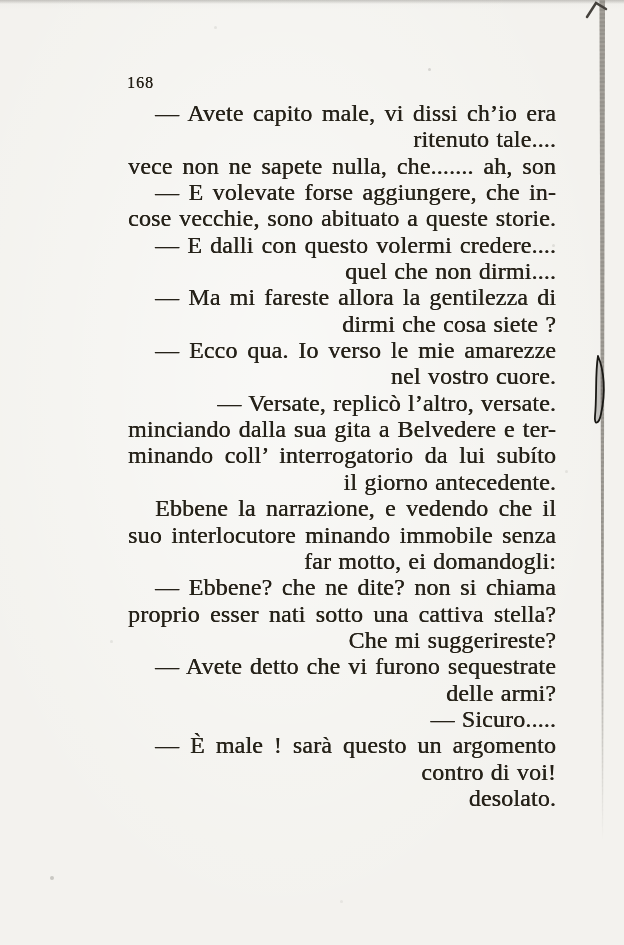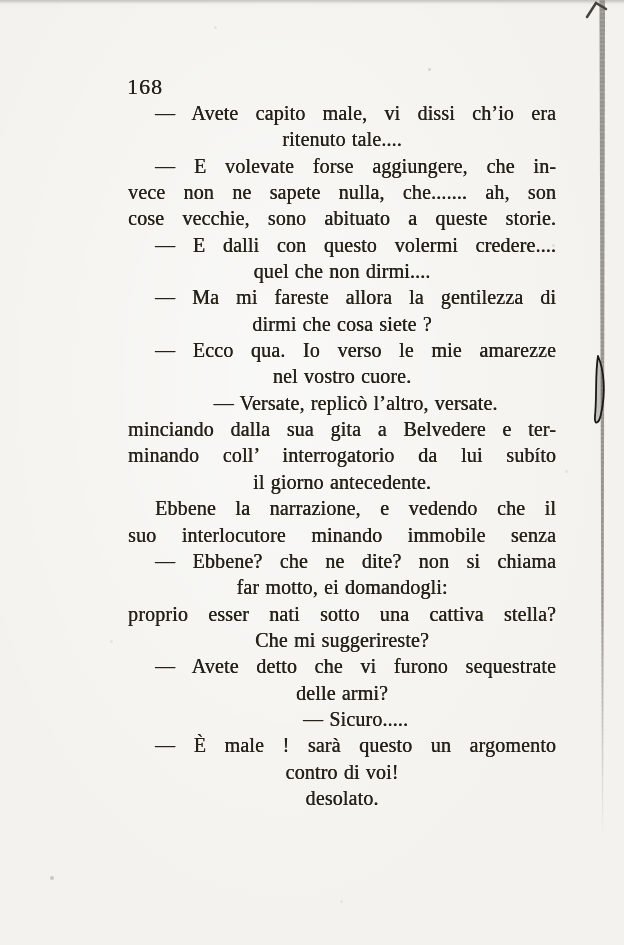--- a/index.html
+++ b/index.html
@@ -12,30 +12,30 @@
       linear-gradient(to bottom, #eeede9 0px, #f3f2ee 10px, #f3f2ee 100%);
     font-family: "Liberation Serif", "DejaVu Serif", serif;
     color: #262219;
   }
   .top-edge {
     position: absolute; left: 0; top: 0; width: 100%; height: 4px;
     background: linear-gradient(to bottom, rgba(95,92,86,0.30), rgba(95,92,86,0));
   }
   .page-number {
     position: absolute; left: 127px; top: 74px;
-    font-size: 22px; letter-spacing: 1px;
+    font-size: 16px; letter-spacing: 1px;
     text-shadow: 0.35px 0 0 currentColor;
   }
   .page-text {
     position: absolute; left: 128px; top: 100px; width: 428px;
-    font-size: 20px; line-height: 26.35px;
+    font-size: 24px; line-height: 26.35px;
     letter-spacing: 0.15px; word-spacing: 1px;
     text-shadow: 0.35px 0 0 currentColor;
   }
-  .line { text-align: center; }
+  .line { text-align: right; }
   .line.justify { text-align: justify; text-align-last: justify; }
   .line.indent { padding-left: 27px; }
   .page-edge {
     position: absolute; left: 598px; top: 0; width: 8px; height: 840px;
     background: repeating-linear-gradient(
       to bottom,
       #a3a099 0px, #8f8d87 2px, #a8a59e 4px, #938f89 6px, #9f9c95 8px);
     clip-path: polygon(18% 0, 88% 0, 64% 100%, 50% 100%);
     -webkit-mask-image: linear-gradient(to bottom, #000 0%, #000 72%, rgba(0,0,0,0) 100%);
             mask-image: linear-gradient(to bottom, #000 0%, #000 72%, rgba(0,0,0,0) 100%);
@@ -50,37 +50,37 @@
 </head>
 <body>
 
 <div class="top-edge"></div>
 
 <div class="page-number">168</div>
 
 <div class="page-text">
     <div class="line indent justify">— Avete capito male, vi dissi ch’io era</div>
     <div class="line">ritenuto tale....</div>
+    <div class="line justify">vece non ne sapete nulla, che....... ah, son</div>
     <div class="line indent justify">— E volevate forse aggiungere, che in-</div>
-    <div class="line justify">vece non ne sapete nulla, che....... ah, son</div>
     <div class="line justify">cose vecchie, sono abituato a queste storie.</div>
     <div class="line indent justify">— E dalli con questo volermi credere....</div>
     <div class="line">quel che non dirmi....</div>
     <div class="line indent justify">— Ma mi fareste allora la gentilezza di</div>
     <div class="line">dirmi che cosa siete ?</div>
     <div class="line indent justify">— Ecco qua. Io verso le mie amarezze</div>
     <div class="line">nel vostro cuore.</div>
     <div class="line indent">— Versate, replicò l’altro, versate.</div>
     <div class="line justify">minciando dalla sua gita a Belvedere e ter-</div>
     <div class="line justify">minando coll’ interrogatorio da lui subíto</div>
     <div class="line">il giorno antecedente.</div>
     <div class="line indent justify">Ebbene la narrazione, e vedendo che il</div>
     <div class="line justify">suo interlocutore minando immobile senza</div>
+    <div class="line">far motto, ei domandogli:</div>
     <div class="line indent justify">— Ebbene? che ne dite? non si chiama</div>
-    <div class="line">far motto, ei domandogli:</div>
     <div class="line justify">proprio esser nati sotto una cattiva stella?</div>
     <div class="line">Che mi suggerireste?</div>
     <div class="line indent justify">— Avete detto che vi furono sequestrate</div>
     <div class="line">delle armi?</div>
     <div class="line indent">— Sicuro.....</div>
     <div class="line indent justify">— È male ! sarà questo un argomento</div>
     <div class="line">contro di voi!</div>
     <div class="line">desolato.</div>
   </div>
 

